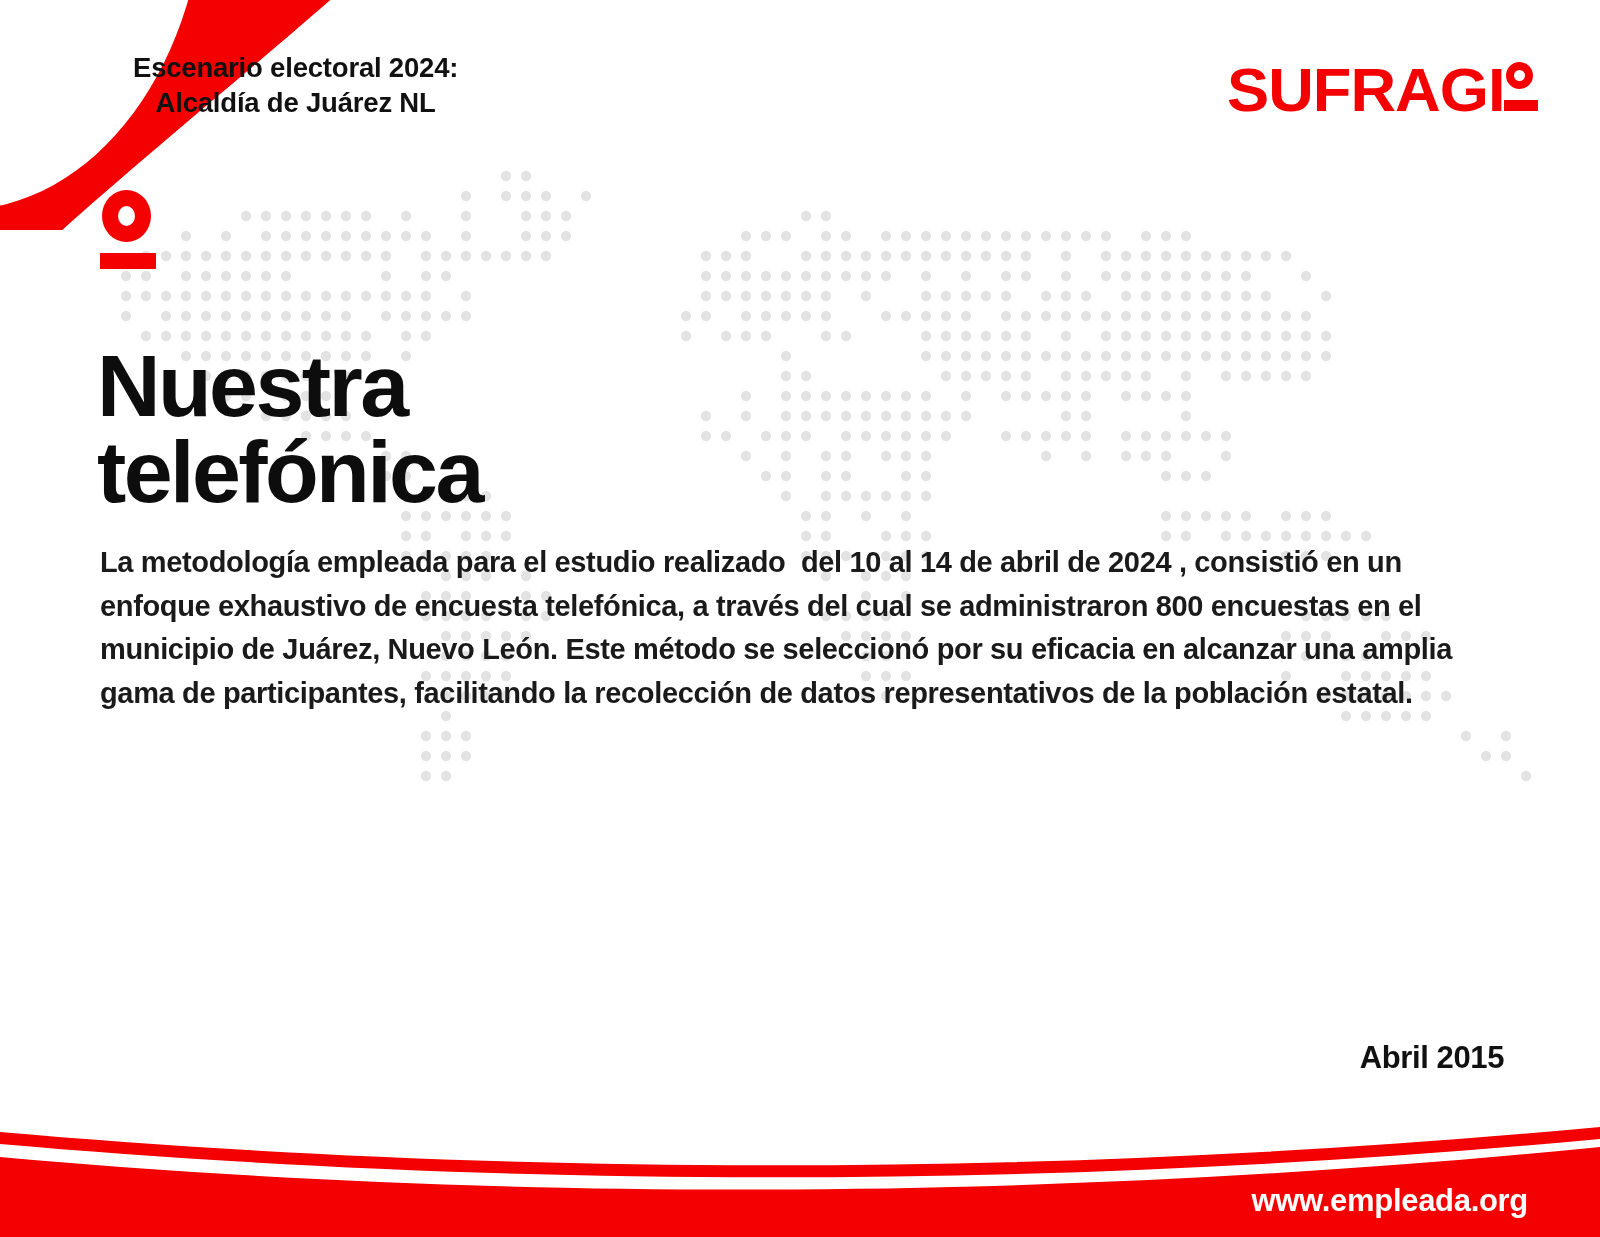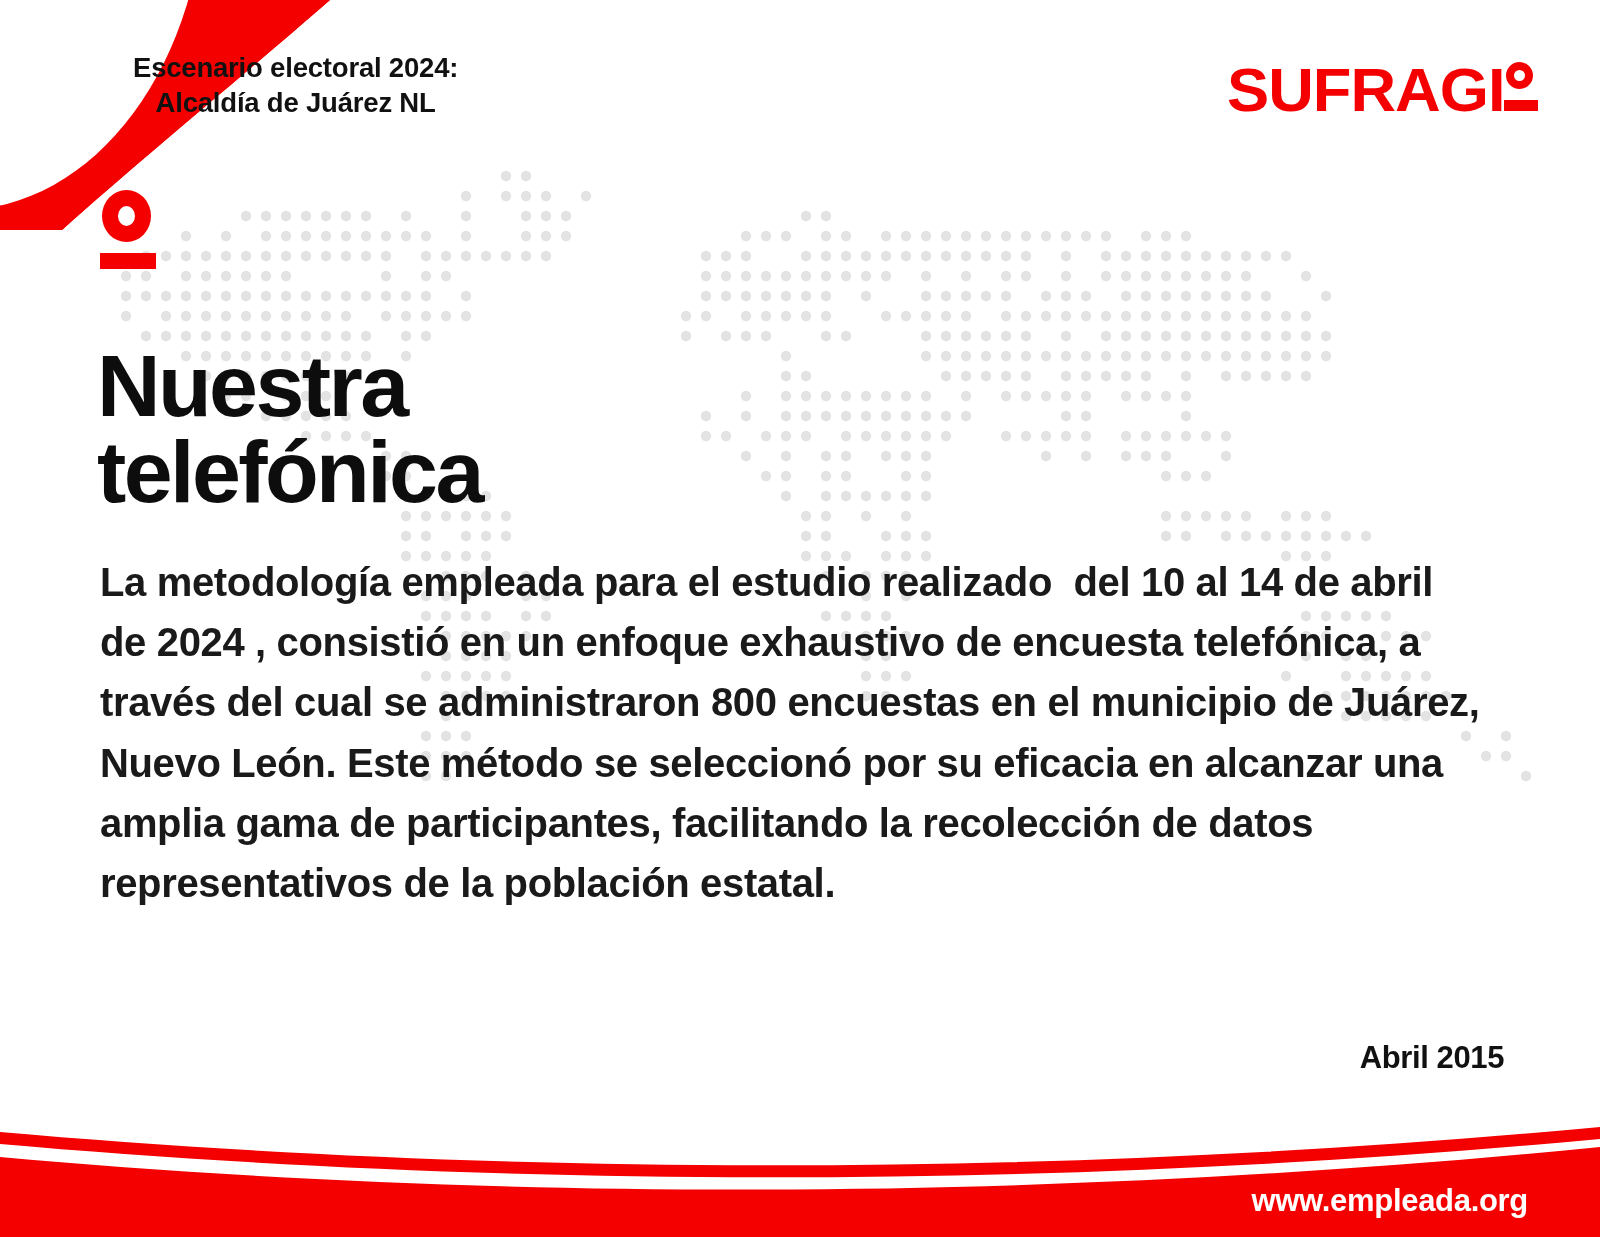--- a/index.html
+++ b/index.html
@@ -145,21 +145,21 @@
     white-space: pre-line;
   }
 
   
   .body-copy {
     position: absolute;
     left: 100px;
     top: 512px;
     width: 1380px;
     z-index: 6;
-    font-size: 40px;
+    font-size: 29px;
     font-weight: 700;
     line-height: 1.505;
     letter-spacing: -0.35px;
     color: #1a1a1a;
     white-space: pre-wrap;
   }
 
   
   .date-stamp {
     position: absolute;

